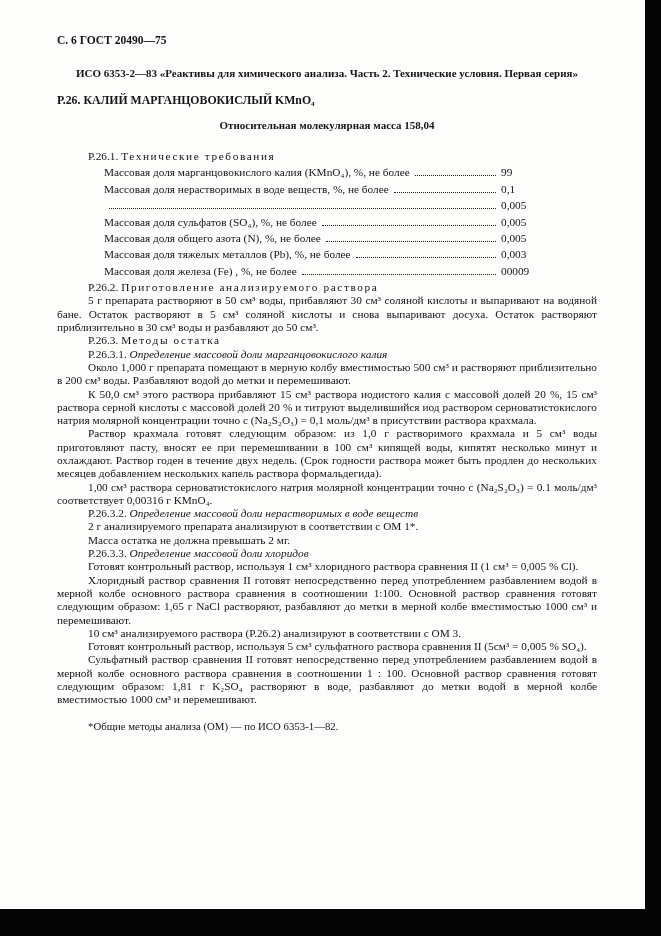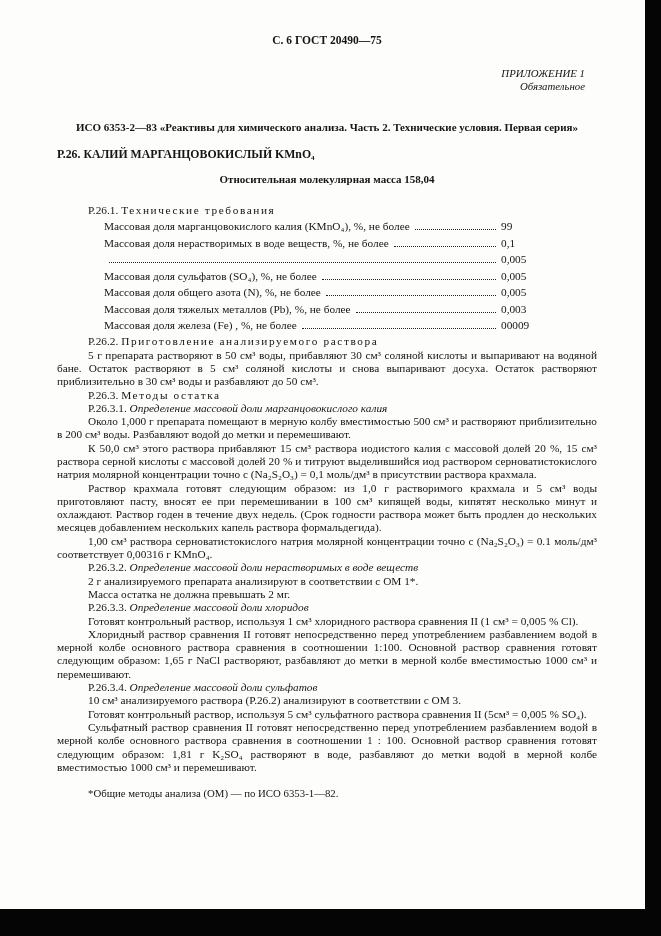--- a/index.html
+++ b/index.html
@@ -3,21 +3,21 @@
 <meta charset="utf-8">
 <title>ГОСТ 20490—75 С.6</title>
 <style>
   html,body{margin:0;padding:0;}
   body{background:#ffffff;}
   .page{position:relative;width:661px;height:936px;background:#fdfdfc;overflow:hidden;
         font-family:"Liberation Serif","DejaVu Serif",serif;color:#151515;}
   .scan-right{position:absolute;top:0;right:0;width:16px;height:100%;background:#050505;}
   .scan-bottom{position:absolute;left:0;bottom:0;width:100%;height:27px;background:#050505;}
   .content{position:absolute;left:57px;top:34px;width:540px;}
-  .page-label{font-weight:bold;font-size:11.5px;margin-bottom:21px;text-align:center;}
+  .page-label{font-weight:bold;font-size:11.5px;margin-bottom:21px;}
   .appendix{text-align:right;font-style:italic;font-size:10.8px;line-height:12.6px;padding-right:12px;margin-bottom:29px;}
   .t-iso{text-align:center;font-weight:bold;font-size:11px;margin-bottom:14px;}
   .t-sec{font-weight:bold;font-size:11.8px;margin-bottom:11px;}
   .t-mass{text-align:center;font-weight:bold;font-size:11px;margin-bottom:19px;}
   .body-text{font-size:11.3px;line-height:13.3px;text-align:justify;}
   .para{text-indent:31px;}
   .sp{letter-spacing:1.6px;}
   .it{font-style:italic;}
   .req-list{margin:1px 0 2px 47px;width:433px;font-size:11.3px;line-height:16.4px;}
   .req-row{display:flex;align-items:baseline;}
@@ -27,24 +27,20 @@
   .footnote{font-size:10.8px;line-height:13px;margin-top:13px;text-indent:31px;}
 </style>
 </head>
 <body>
 
 <div class="page">
   <div class="content">
 
     <div class="page-label">С. 6 ГОСТ 20490—75</div>
 
-    <div class="appendix">
-      <div>ПРИЛОЖЕНИЕ 1</div>
-      <div>Обязательное</div>
-    </div>
 
     <div class="t-iso">ИСО 6353-2—83 «Реактивы для химического анализа. Часть 2. Технические условия. Первая серия»</div>
     <div class="t-sec">Р.26. КАЛИЙ МАРГАНЦОВОКИСЛЫЙ KMnO₄</div>
     <div class="t-mass">Относительная молекулярная масса 158,04</div>
 
     <div class="body-text para"><span>Р.26.1.</span> <span class="sp">Технические требования</span></div>
 
     <div class="req-list">
       <div class="req-row">
           <span class="req-label">Массовая доля марганцовокислого калия (KMnO₄), %, не более</span>
@@ -94,21 +90,20 @@
     <div class="body-text para">1,00 см³ раствора серноватистокислого натрия молярной концентрации точно с (Na₂S₂O₃) = 0.1 моль/дм³ соответствует 0,00316 г KMnO₄.</div>
 
     <div class="body-text para"><span>Р.26.3.2.</span> <i class="it">Определение массовой доли нерастворимых в воде веществ</i></div>
     <div class="body-text para">2 г анализируемого препарата анализируют в соответствии с ОМ 1*.</div>
     <div class="body-text para">Масса остатка не должна превышать 2 мг.</div>
 
     <div class="body-text para"><span>Р.26.3.3.</span> <i class="it">Определение массовой доли хлоридов</i></div>
     <div class="body-text para">Готовят контрольный раствор, используя 1 см³ хлоридного раствора сравнения II (1 см³ = 0,005 % Cl).</div>
     <div class="body-text para">Хлоридный раствор сравнения II готовят непосредственно перед употреблением разбавлением водой в мерной колбе основного раствора сравнения в соотношении 1:100. Основной раствор сравнения готовят следующим образом: 1,65 г NaCl растворяют, разбавляют до метки в мерной колбе вместимостью 1000 см³ и перемешивают.</div>
 
-    <div class="body-text para"><span>Р.26.3.4.</span> <i class="it">Определение массовой доли сульфатов</i></div>
     <div class="body-text para">10 см³ анализируемого раствора (Р.26.2) анализируют в соответствии с ОМ 3.</div>
     <div class="body-text para">Готовят контрольный раствор, используя 5 см³ сульфатного раствора сравнения II (5см³ = 0,005 % SO₄).</div>
     <div class="body-text para">Сульфатный раствор сравнения II готовят непосредственно перед употреблением разбавлением водой в мерной колбе основного раствора сравнения в соотношении 1 : 100. Основной раствор сравнения готовят следующим образом: 1,81 г K₂SO₄ растворяют в воде, разбавляют до метки водой в мерной колбе вместимостью 1000 см³ и перемешивают.</div>
 
     <div class="footnote">*Общие методы анализа (ОМ) — по ИСО 6353-1—82.</div>
   </div>
 
   <div class="scan-right"></div>
   <div class="scan-bottom"></div>
 </div>

